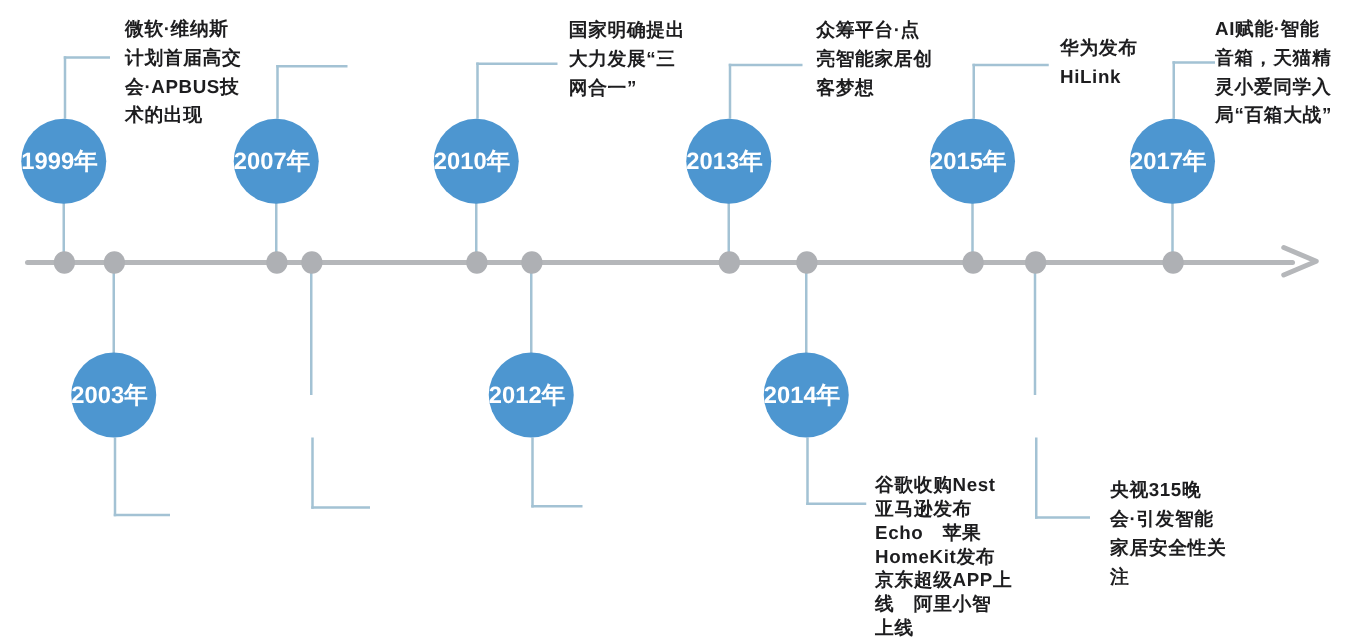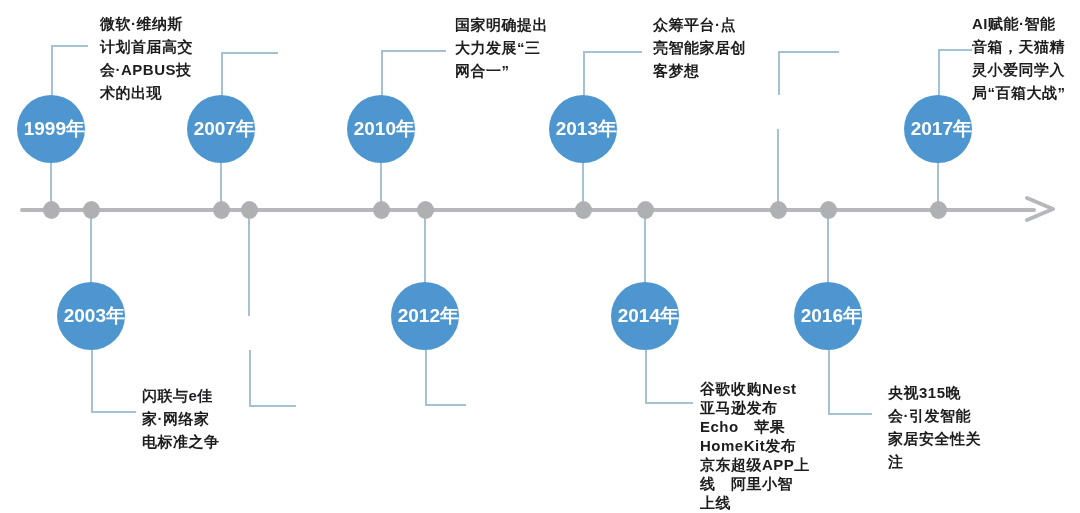--- a/index.html
+++ b/index.html
@@ -27,21 +27,21 @@
   .event { position: absolute; inset: 0; }
 
   .circle {
     position: absolute;
     left: calc(var(--cx) - 34px);
     top:  calc(var(--cy) - 34px);
     width: 68px; height: 68px;
     border-radius: 50%;
     background: var(--circle-fill, #4d96d0);
     color: var(--circle-text, #ffffff);
-    display: flex; align-items: center; justify-content: flex-end;
+    display: flex; align-items: center; justify-content: flex-start;
     font-size: 19px; font-weight: bold;
   }
 
   .stem {
     position: absolute;
     width: 2px;
     left: calc(var(--cx) - 1px);
     background: var(--connector-color, #a3c2d4);
   }
   .event.top    .stem { top: var(--cy); height: calc(210px - var(--cy)); }
@@ -125,23 +125,20 @@
 术的出现</div>
   </div>
 
   <div class="event bottom e1">
     <div class="elbow"></div>
     <div class="stem"></div>
     <div class="dot"></div>
     <div class="circle">
       <span>2003年</span>
     </div>
-    <div class="label">闪联与e佳
-家·网络家
-电标准之争</div>
   </div>
 
   <div class="event top e2">
     <div class="elbow"></div>
     <div class="stem"></div>
     <div class="dot"></div>
     <div class="circle">
       <span>2007年</span>
     </div>
   </div>
@@ -198,29 +195,31 @@
 HomeKit发布
 京东超级APP上
 线　阿里小智
 上线</div>
   </div>
 
   <div class="event top e8">
     <div class="elbow"></div>
     <div class="stem"></div>
     <div class="dot"></div>
+    <div class="circle">
+      <span>2015年</span>
+    </div>
+    <div class="label">华为发布
+HiLink</div>
   </div>
 
   <div class="event bottom e9">
     <div class="elbow"></div>
     <div class="stem"></div>
     <div class="dot"></div>
-    <div class="circle">
-      <span>2016年</span>
-    </div>
     <div class="label">央视315晚
 会·引发智能
 家居安全性关
 注</div>
   </div>
 
   <div class="event top e10">
     <div class="elbow"></div>
     <div class="stem"></div>
     <div class="dot"></div>

